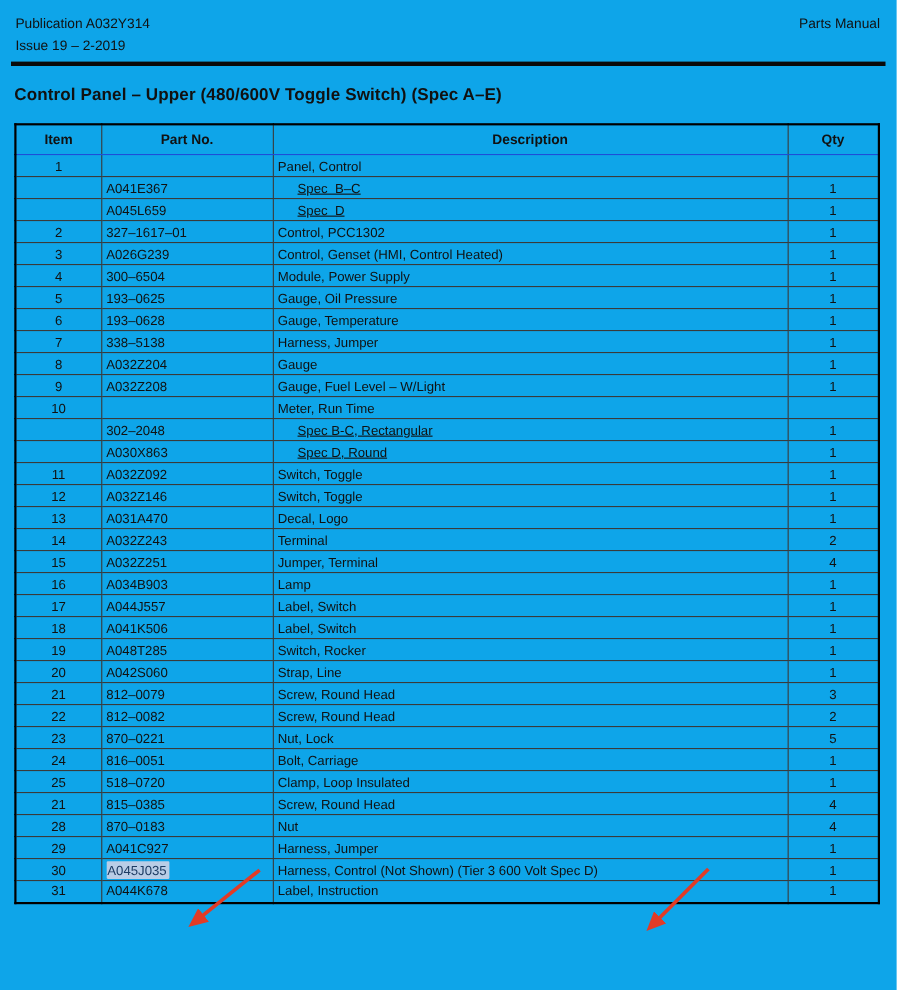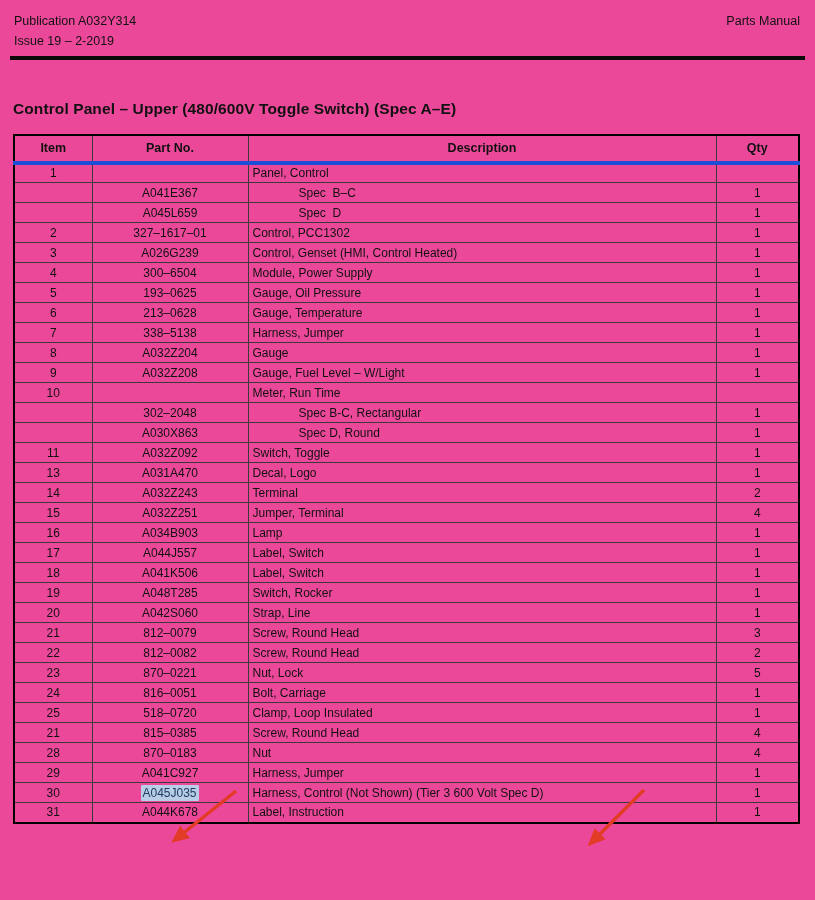--- a/index.html
+++ b/index.html
@@ -4,39 +4,39 @@
 <style>
   * { margin: 0; padding: 0; box-sizing: border-box; }
   html, body { background: #ffffff; }
   body {
     width: 815px; height: 900px;
     font-family: "Liberation Sans", "DejaVu Sans", sans-serif;
     color: #111;
     position: relative;
     overflow: hidden;
   }
-  .page { position: relative; width: 815px; height: 900px; background: #ec4899; }
+  .page { position: relative; width: 815px; height: 900px; background: #0ea5e9; }
 
   
   .page-header {
     display: flex; justify-content: space-between;
     padding: 11px 15px 0 14px;
     font-size: 12.5px; line-height: 20px;
   }
   .hdr-right { text-align: center; }
 
   .header-rule {
     height: 3.5px; background: #0a0a0a;
     margin: 5px 10px 0 10px;
   }
 
   .page-title {
     font-size: 15.5px; font-weight: bold;
     letter-spacing: 0.1px;
-    margin: 40px 0 0 13px;
+    margin: 18px 0 0 13px;
   }
 
   
   table.parts {
     border-collapse: collapse;
     margin: 16px 0 0 13px;
     table-layout: fixed;
     width: 785px;
     border: 2px solid #000;
   }
@@ -44,31 +44,31 @@
     border: 1px solid #3a3a3a;
     font-size: 12px;
     overflow: hidden;
     white-space: pre-wrap;
   }
   table.parts th {
     height: 28px;
     font-size: 12.5px;
     font-weight: bold;
     text-align: center;
-    border-bottom: 4px solid #1d4ed8;
+    border-bottom: 1px solid #1d4ed8;
   }
   table.parts td { height: 20px; padding: 0 4px; }
   col.c-item { width: 78px; }
   col.c-part { width: 156px; }
   col.c-desc { width: 468px; }
   col.c-qty  { width: 83px; }
   td.item, td.qty { text-align: center; }
-  td.part { padding-left: 7px; text-align: center; }
+  td.part { padding-left: 7px; }
   td.desc { padding-left: 6px; }
-  td.desc.indent { padding-left: 50px; }
+  td.desc.indent { padding-left: 22px; text-decoration: underline; }
 
   .hl {
     padding: 1px 2px 1px 1px;
     border-radius: 1px;
     margin-top: 44px;
   }
 
   
   svg.arrows {
     position: absolute; left: 0; top: 0;
@@ -148,21 +148,21 @@
           <td class="qty">1</td>
         </tr>
         <tr>
           <td class="item">5</td>
           <td class="part">193–0625</td>
           <td class="desc">Gauge, Oil Pressure</td>
           <td class="qty">1</td>
         </tr>
         <tr>
           <td class="item">6</td>
-          <td class="part">213–0628</td>
+          <td class="part">193–0628</td>
           <td class="desc">Gauge, Temperature</td>
           <td class="qty">1</td>
         </tr>
         <tr>
           <td class="item">7</td>
           <td class="part">338–5138</td>
           <td class="desc">Harness, Jumper</td>
           <td class="qty">1</td>
         </tr>
         <tr>
@@ -191,20 +191,26 @@
         </tr>
         <tr>
           <td class="item"></td>
           <td class="part">A030X863</td>
           <td class="desc indent">Spec D, Round</td>
           <td class="qty">1</td>
         </tr>
         <tr>
           <td class="item">11</td>
           <td class="part">A032Z092</td>
+          <td class="desc">Switch, Toggle</td>
+          <td class="qty">1</td>
+        </tr>
+        <tr>
+          <td class="item">12</td>
+          <td class="part">A032Z146</td>
           <td class="desc">Switch, Toggle</td>
           <td class="qty">1</td>
         </tr>
         <tr>
           <td class="item">13</td>
           <td class="part">A031A470</td>
           <td class="desc">Decal, Logo</td>
           <td class="qty">1</td>
         </tr>
         <tr>

